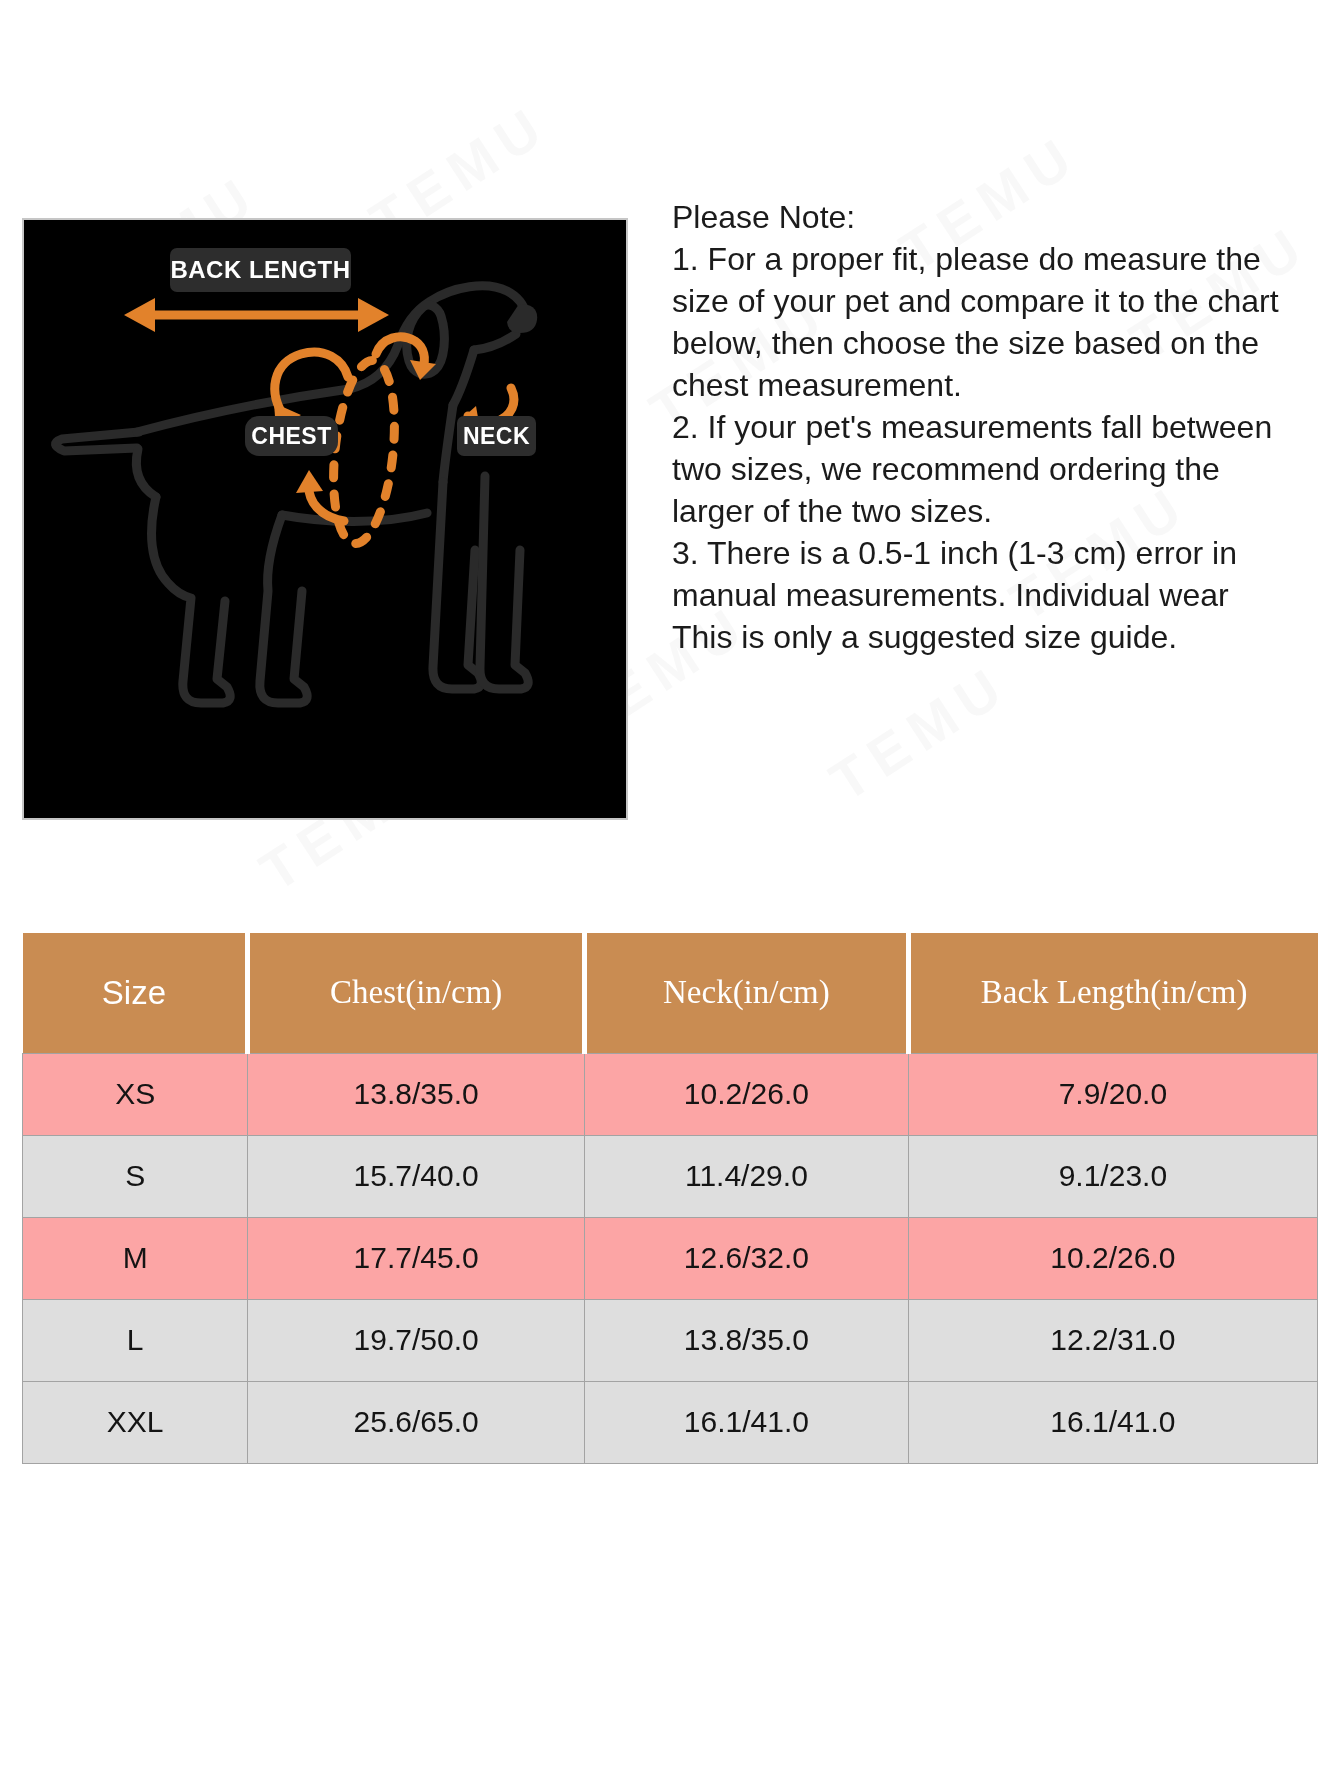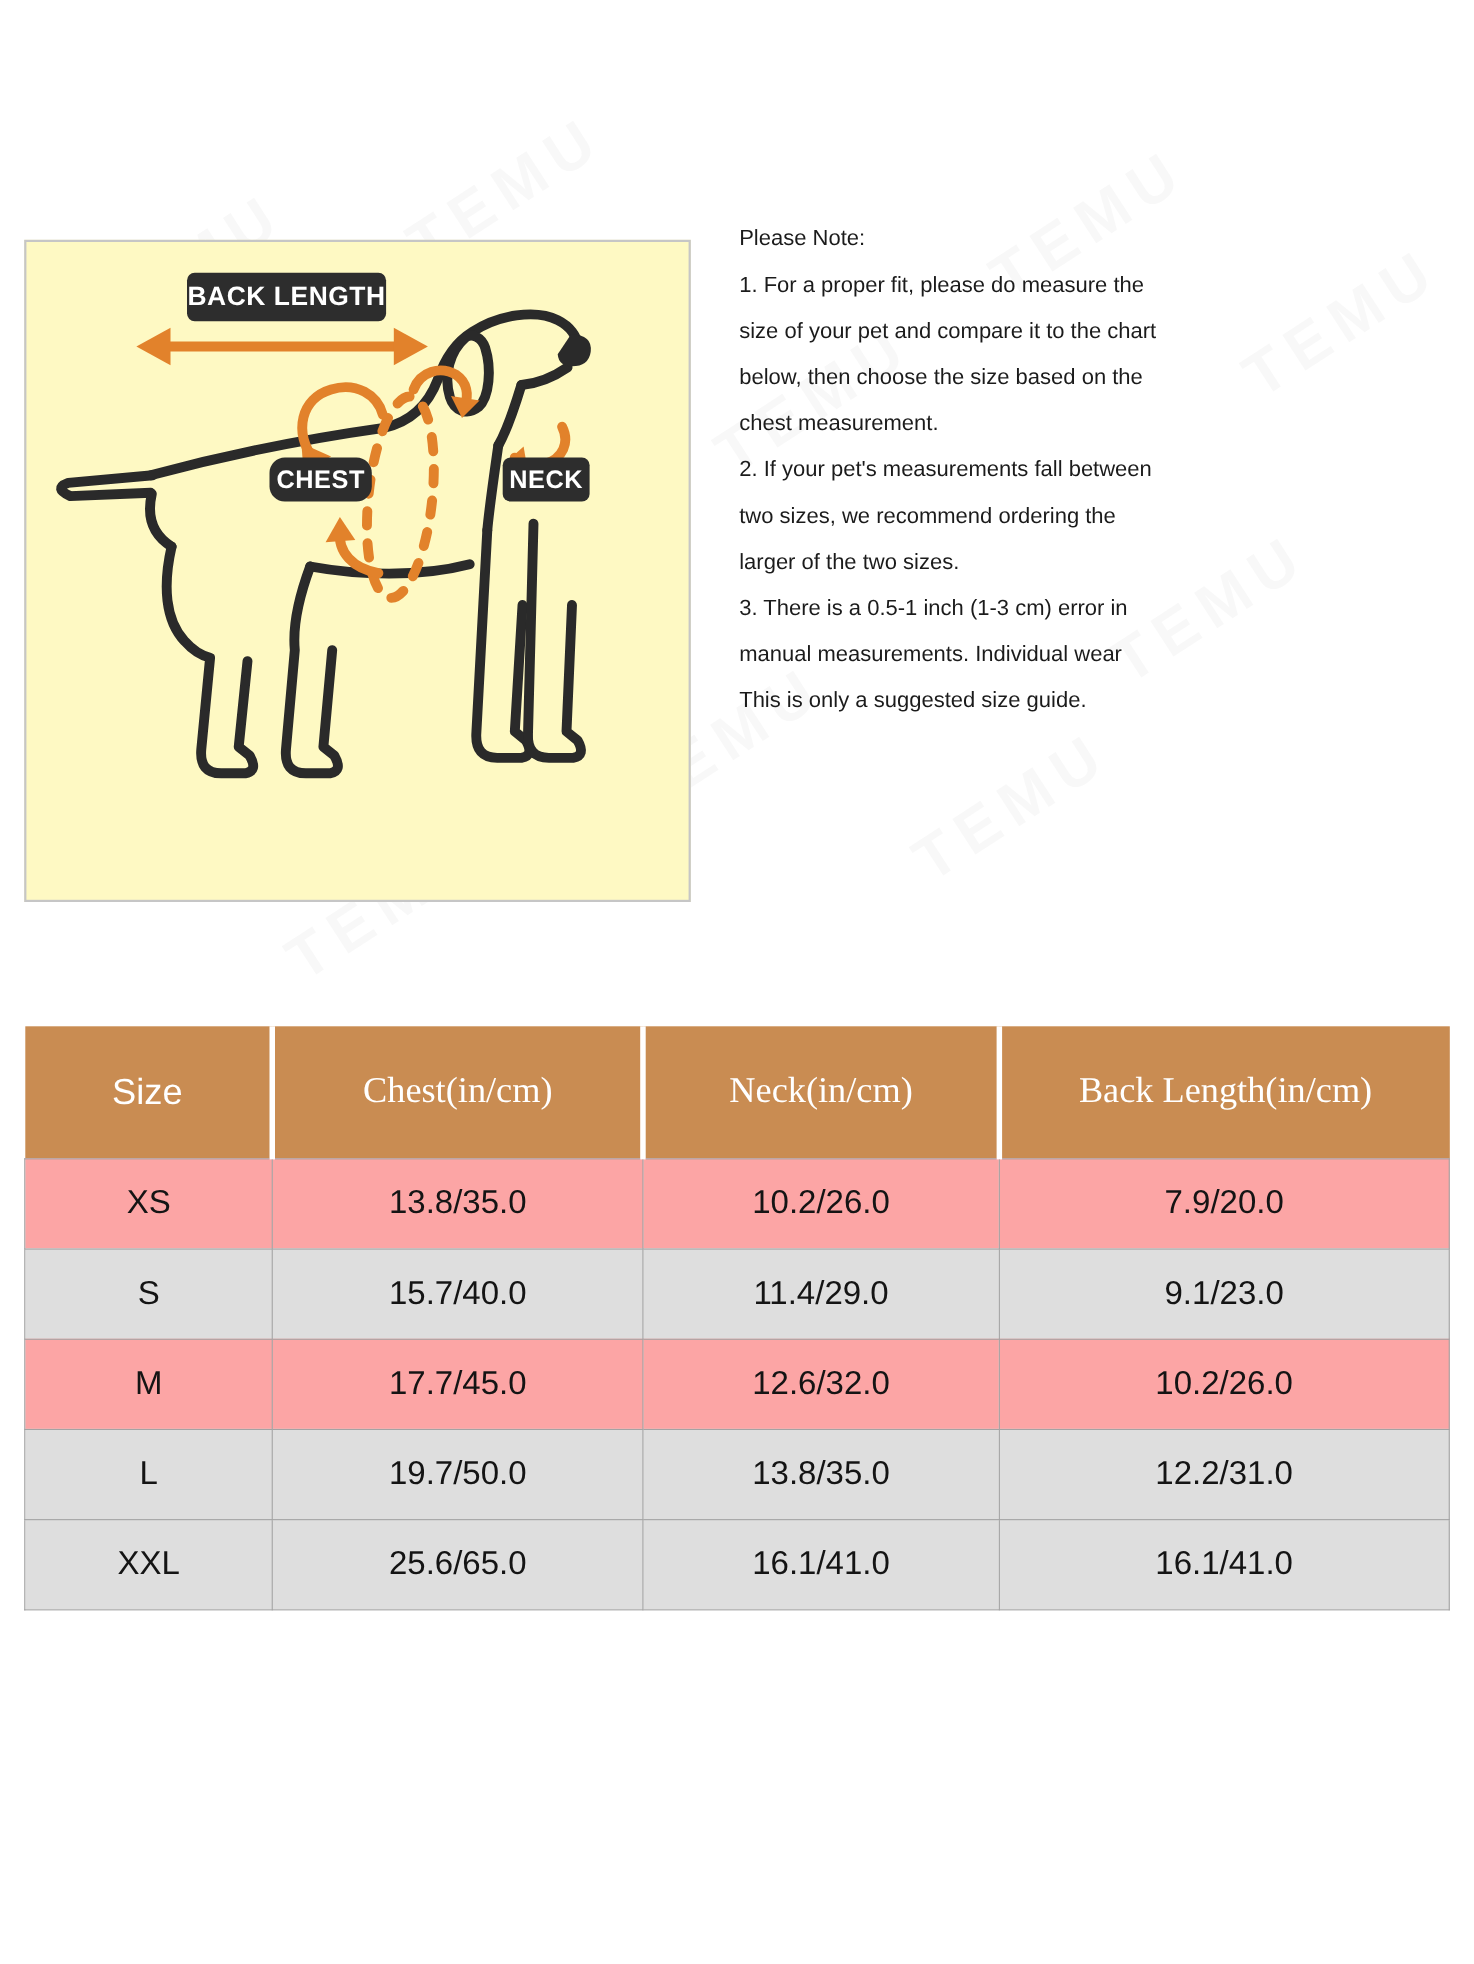--- a/index.html
+++ b/index.html
@@ -6,36 +6,36 @@
     --accent:#e2822b; --outline:#2a2a2a; --badge-bg:#2d2d2d;
     --header-bg:#c98c52; --row-shaded:#dedede; --grid:#a3a3a3;
   }
   *{box-sizing:border-box; margin:0; padding:0;}
   html,body{width:1340px; height:1785px; background:#ffffff; overflow:hidden;
     font-family:"Liberation Sans", sans-serif; position:relative;}
   .watermark{position:absolute; font-size:56px; font-weight:700; letter-spacing:10px;
     color:rgba(90,90,90,0.045); transform:rotate(-33deg); pointer-events:none; white-space:nowrap;}
   
   .dog-box{position:absolute; left:22px; top:218px; width:606px; height:602px;
-    background:#fef9c3; border:2px solid #c6c6c6;}
+    background:#000000; border:2px solid #c6c6c6;}
   .dog-box svg{position:absolute; left:0; top:0;}
   .badge{position:absolute; background:var(--badge-bg); color:#ffffff; font-weight:700;
     display:flex; align-items:center; justify-content:center; border-radius:7px;
     letter-spacing:0.5px;}
   #badge-back{left:146px; top:28px; width:181px; height:44px; font-size:24px;}
   #badge-chest{left:221px; top:196px; width:93px; height:40px; font-size:23px;border-radius:14px;}
   #badge-neck{left:433px; top:196px; width:79px; height:40px; font-size:23px;}
   .d-stroke{stroke:var(--outline); stroke-width:9; fill:none; stroke-linecap:round; stroke-linejoin:round;}
   .d-fill{fill:var(--outline); stroke:none;}
   .o-stroke{stroke:var(--accent); stroke-width:9; fill:none; stroke-linecap:round; stroke-linejoin:round;}
   .o-fill{fill:var(--accent); stroke:none;}
   .o-dash{stroke-dasharray:13 16;}
   
   .note{position:absolute; left:672px; top:196px; width:580px; color:#1b1b1b;
-    font-size:20px; line-height:42px;}
+    font-size:32px; line-height:42px;}
   .note-line{white-space:nowrap;}
   
   .table-wrap{position:absolute; left:22px; top:933px; width:1296px;}
   table{width:100%; border-collapse:collapse; table-layout:fixed;}
   th{background:var(--header-bg); color:#ffffff; font-weight:400; font-size:33px;
     height:120px; text-align:center; vertical-align:middle;}
   th + th{border-left:5px solid #ffffff;font-family:Liberation Serif, serif;}
   th:nth-child(1){width:17.4%;} th:nth-child(2){width:26%;}
   th:nth-child(3){width:25%;margin-top:40px;}  th:nth-child(4){width:31.6%;}
   td{border:1px solid var(--grid); height:82px; text-align:center; vertical-align:middle;

